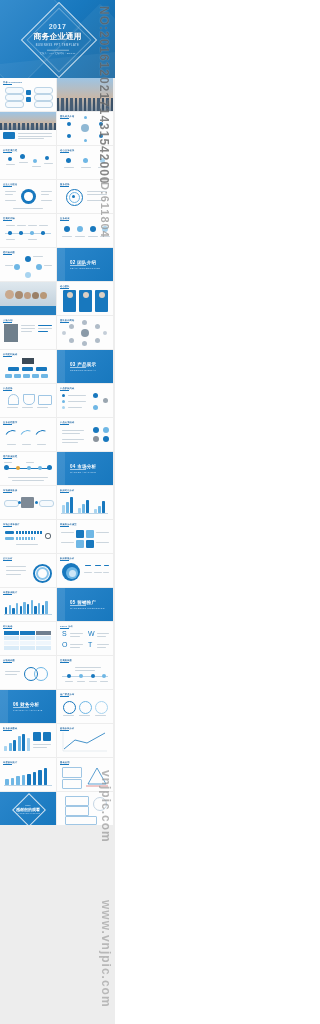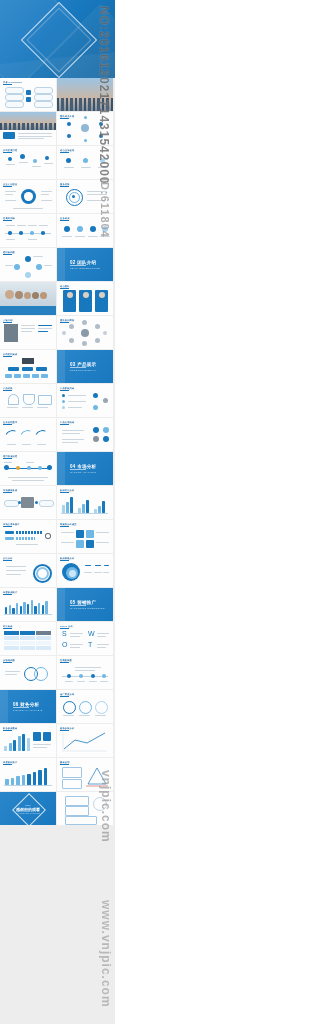--- a/index.html
+++ b/index.html
@@ -94,20 +94,27 @@
 </head>
 <body>
 
 <div id="page">
 
   <div class="cover">
     <div class="facet f1"></div>
     <div class="facet f2"></div>
     <div class="facet f3"></div>
     <div class="diamond"></div>
+    <div class="cover-text">
+      <div class="cv-year">2017</div>
+      <div class="cv-title">商务企业通用</div>
+      <div class="cv-sub">BUSINESS PPT TEMPLATE</div>
+      <div class="cv-rule"></div>
+      <div class="cv-foot">汇报人：XXX    汇报时间：2017.01</div>
+    </div>
   </div>
 
   <div class="grid">
 
     <div class="slide">
       <span class="s-title">目录 CONTENTS</span>
       <div class="pill" style="left:5px;top:9px;width:17px;height:5px;"></div>
       <div class="pill" style="left:5px;top:16px;width:17px;height:5px;"></div>
       <div class="pill" style="left:5px;top:23px;width:17px;height:5px;"></div>
       <div class="pill" style="left:34px;top:9px;width:17px;height:5px;"></div>

